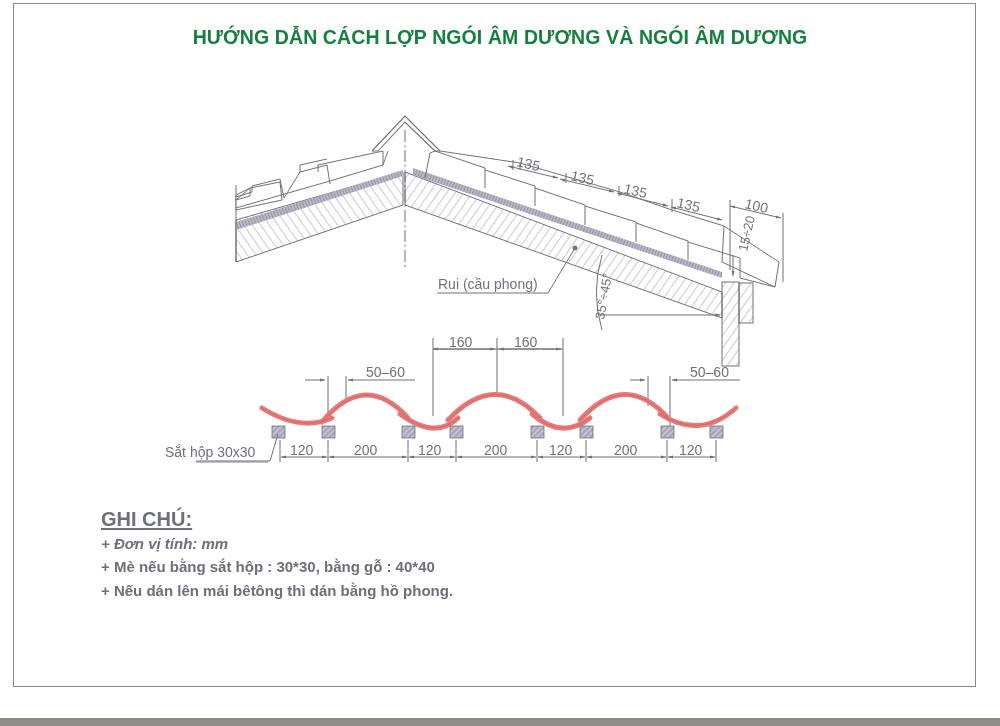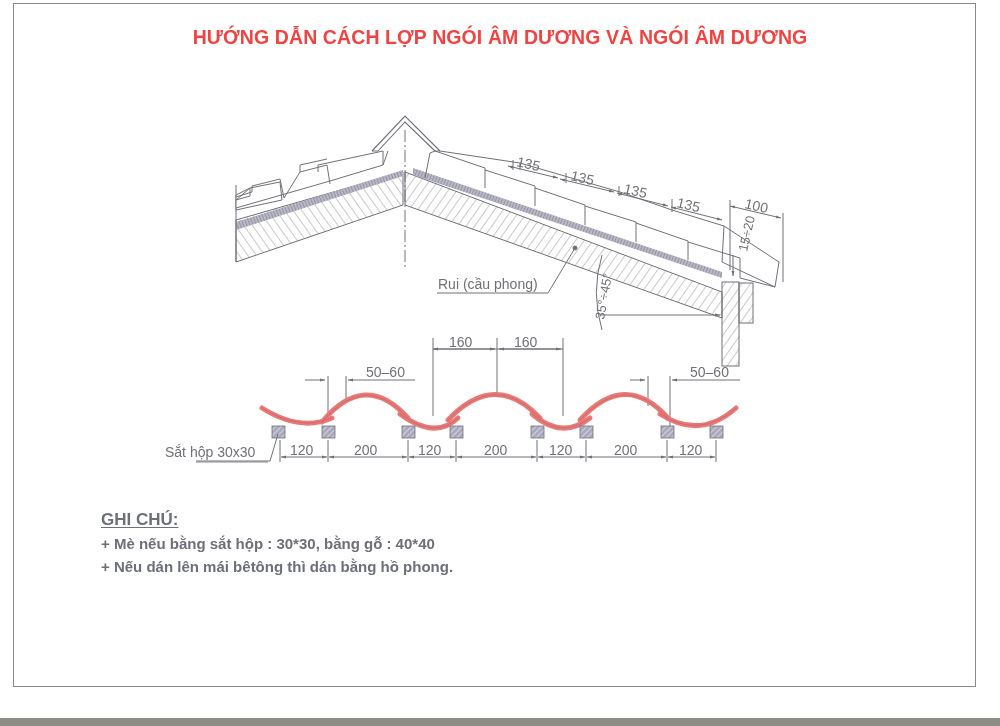--- a/index.html
+++ b/index.html
@@ -1,22 +1,22 @@
 <!DOCTYPE html>
 <html><head>
 <meta charset="utf-8">
 <style>
   html, body { margin: 0; padding: 0; background: #ffffff; }
   body { width: 1000px; height: 726px; position: relative; overflow: hidden; font-family: "Liberation Sans", sans-serif; }
   .sheet { position: absolute; left: 13px; top: 3px; width: 963px; height: 684px; border: 1.5px solid #8a8a8e; box-sizing: border-box; background: #fff; }
   .bottom-band { position: absolute; left: 0; top: 718px; width: 1000px; height: 8px; background: #8d8d86; }
-  .title { position: absolute; left: 0; top: 26px; width: 1000px; text-align: center; font-weight: bold; font-size: 19.5px; color: #ef4444; letter-spacing: 0.1px; }
+  .title { position: absolute; left: 0; top: 26px; width: 1000px; text-align: center; font-weight: bold; font-size: 19.5px; color: #15803d; letter-spacing: 0.1px; }
   svg.drawing { position: absolute; left: 0; top: 0; }
   .notes { position: absolute; left: 101px; top: 508px; color: #6d6f7a; font-weight: bold; font-size: 15px; line-height: 23.6px; }
-  .notes .heading { font-size: 17px; text-decoration: underline; text-underline-offset: 2px; }
+  .notes .heading { font-size: 20px; text-decoration: underline; text-underline-offset: 2px; }
   .notes .italic { font-style: italic; }
   .dimtxt { font-family: "Liberation Sans", sans-serif; font-size: 14px; fill: #707078; }
 </style>
 </head>
 <body>
 
 <div class="sheet"></div>
 <div class="bottom-band"></div>
 
 <div class="title">HƯỚNG DẪN CÁCH LỢP NGÓI ÂM DƯƠNG VÀ NGÓI ÂM DƯƠNG</div>
@@ -192,15 +192,16 @@
     <text x="484" y="455">200</text>
     <text x="549" y="455">120</text>
     <text x="614" y="455">200</text>
     <text x="679" y="455">120</text>
   </g>
   <line x1="196" y1="462" x2="268" y2="462" stroke="#707078" stroke-width="0.8"></line>
 </svg>
 
 <div class="notes">
   <div class="heading">GHI CHÚ:</div>
+  <div class="italic">+ Đơn vị tính: mm</div>
   <div>+ Mè nếu bằng sắt hộp : 30*30, bằng gỗ : 40*40</div>
   <div>+ Nếu dán lên mái bêtông thì dán bằng hồ phong.</div>
 </div>
 
 </body></html>

